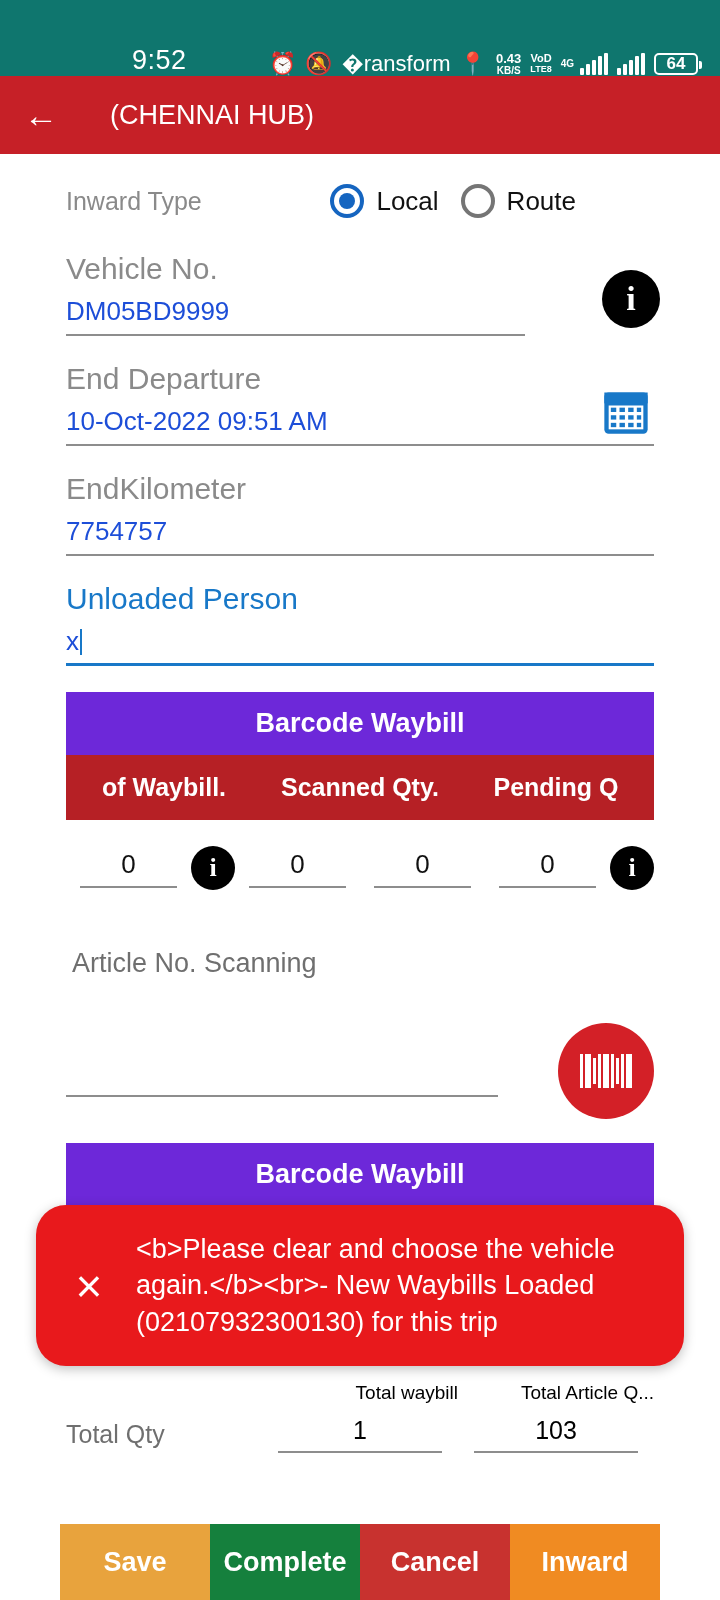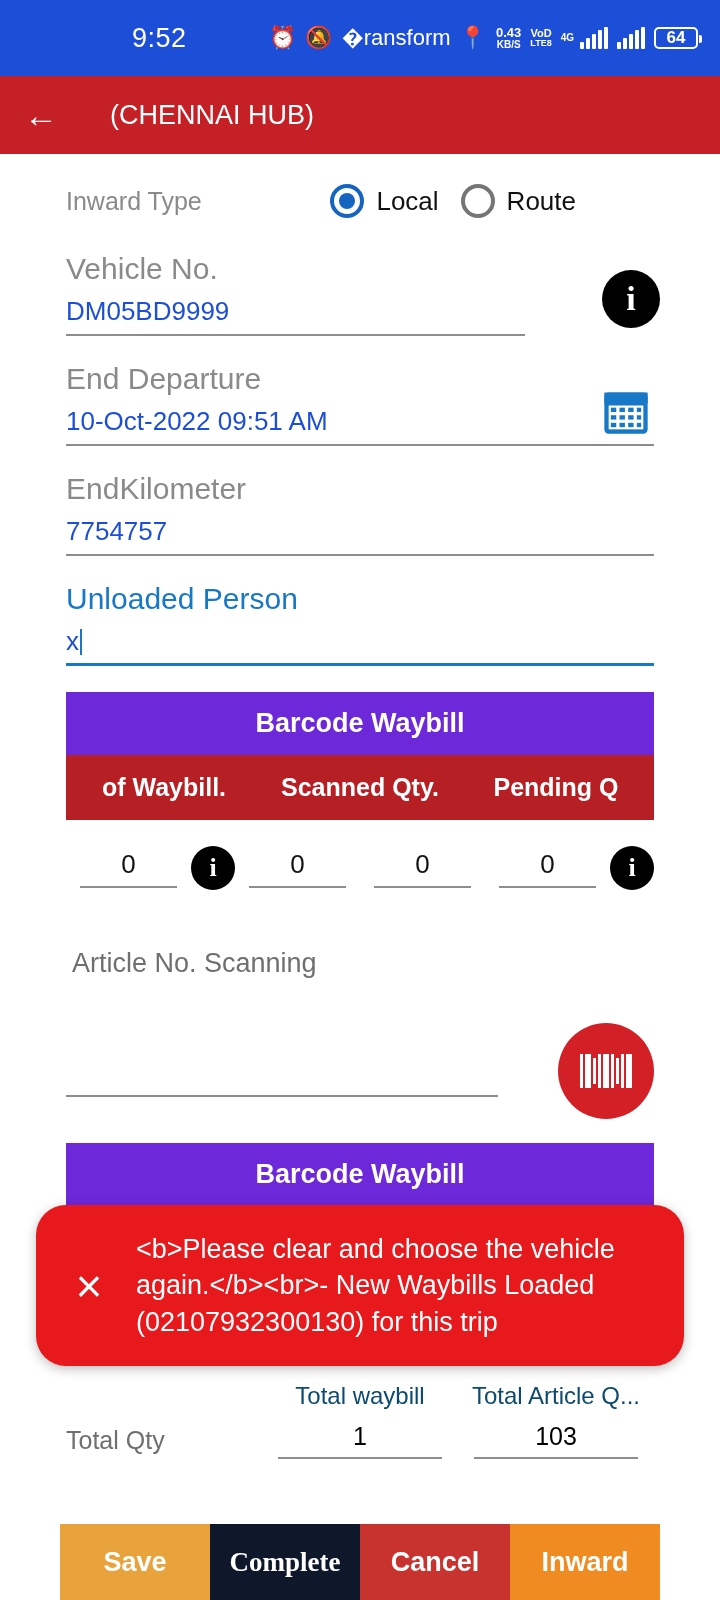--- a/index.html
+++ b/index.html
@@ -6,22 +6,22 @@
   html, body {
     width: 720px; height: 1600px;
     background: #ffffff;
     font-family: "Liberation Sans", sans-serif;
     overflow: hidden;
   }
   .screen { position: relative; width: 720px; height: 1600px; background:#fff; }
 
   
   .statusbar {
-    height: 76px; background: #1d4ed8; color: #ffffff;
-    display: flex; align-items: center; justify-content: space-between;
+    height: 76px; background: #0f766e; color: #ffffff;
+    display: flex; align-items: flex-end; justify-content: space-between;
     padding: 0 22px;
   }
   .status-time { font-size: 27px; font-weight: 500; letter-spacing: .5px; margin-left: 110px; }
   .status-icons { display: flex; align-items: center; gap: 9px; }
   .status-icons .ic { font-size: 22px; line-height: 1; }
   .net-rate { font-size: 13px; line-height: 1.05; text-align: center; font-weight: 700; }
   .net-rate small { display:block; font-size: 10px; font-weight:700; }
   .volte { font-size: 11px; line-height: 1.05; text-align:center; font-weight:700; }
   .volte small { display:block; font-size: 9px; }
   .bars { display: inline-flex; align-items: flex-end; gap: 2px; height: 22px; }
@@ -130,21 +130,21 @@
   .manual-head { margin-top: 46px; }
   .manual-table-head {
     background:#b62025; color:#fff; display:flex; font-size: 23px; font-weight:700;
     padding: 14px 0;
   }
   .manual-table-head div { flex:1; text-align:center; }
   .manual-row { display:flex; align-items:center; padding-top: 22px; }
   .manual-row .cell { flex:1; text-align:center; font-size: 25px; }
   .manual-row .cell .val { display:block; margin:0 16px; border-bottom:2px solid #8d8d8d; padding-bottom:6px; }
   .sub-head { display:flex; padding-top: 28px; }
-  .sub-head div { flex:1; text-align:center; font-size:24px; color:#0c4a6e; }
+  .sub-head div { flex:1; text-align:right; font-size:19px; color:#000000; }
   .totalqty-row { display:flex; align-items:center; padding-top: 12px; }
   .totalqty-row .lbl { flex:1; font-size:25px; color:#6f6f6f; }
   .totalqty-row .cell { flex:1; text-align:center; font-size:25px; }
   .totalqty-row .cell .val { display:block; margin:0 16px; border-bottom:2px solid #8d8d8d; padding-bottom:6px; }
 
   
   .toast {
     position:absolute; left: 36px; right: 36px; top: 1205px;
     background:#e8191c; color:#fff; border-radius: 30px;
     display:flex; align-items:center; gap: 24px; padding: 26px 30px;
@@ -154,21 +154,21 @@
   .toast-msg { font-size: 27px; line-height: 1.35; }
 
   
   .bottombar {
     position:absolute; left: 60px; right: 60px; bottom: 0;
     display:flex; height: 76px;
   }
   .btn { flex:1; display:flex; align-items:center; justify-content:center;
          color:#fff; font-size: 27px; font-weight:700; }
   .btn-save { background:#e8a33d; }
-  .btn-complete { background:#0f172a;font-family:Liberation Serif, serif; }
+  .btn-complete { background:#15803d; }
   .btn-cancel { background:#c8322f; }
   .btn-inward { background:#f08b22; }
 </style>
 </head>
 <body>
 
 <div class="screen">
 
   <div class="statusbar">
     <div class="status-time">9:52</div>

